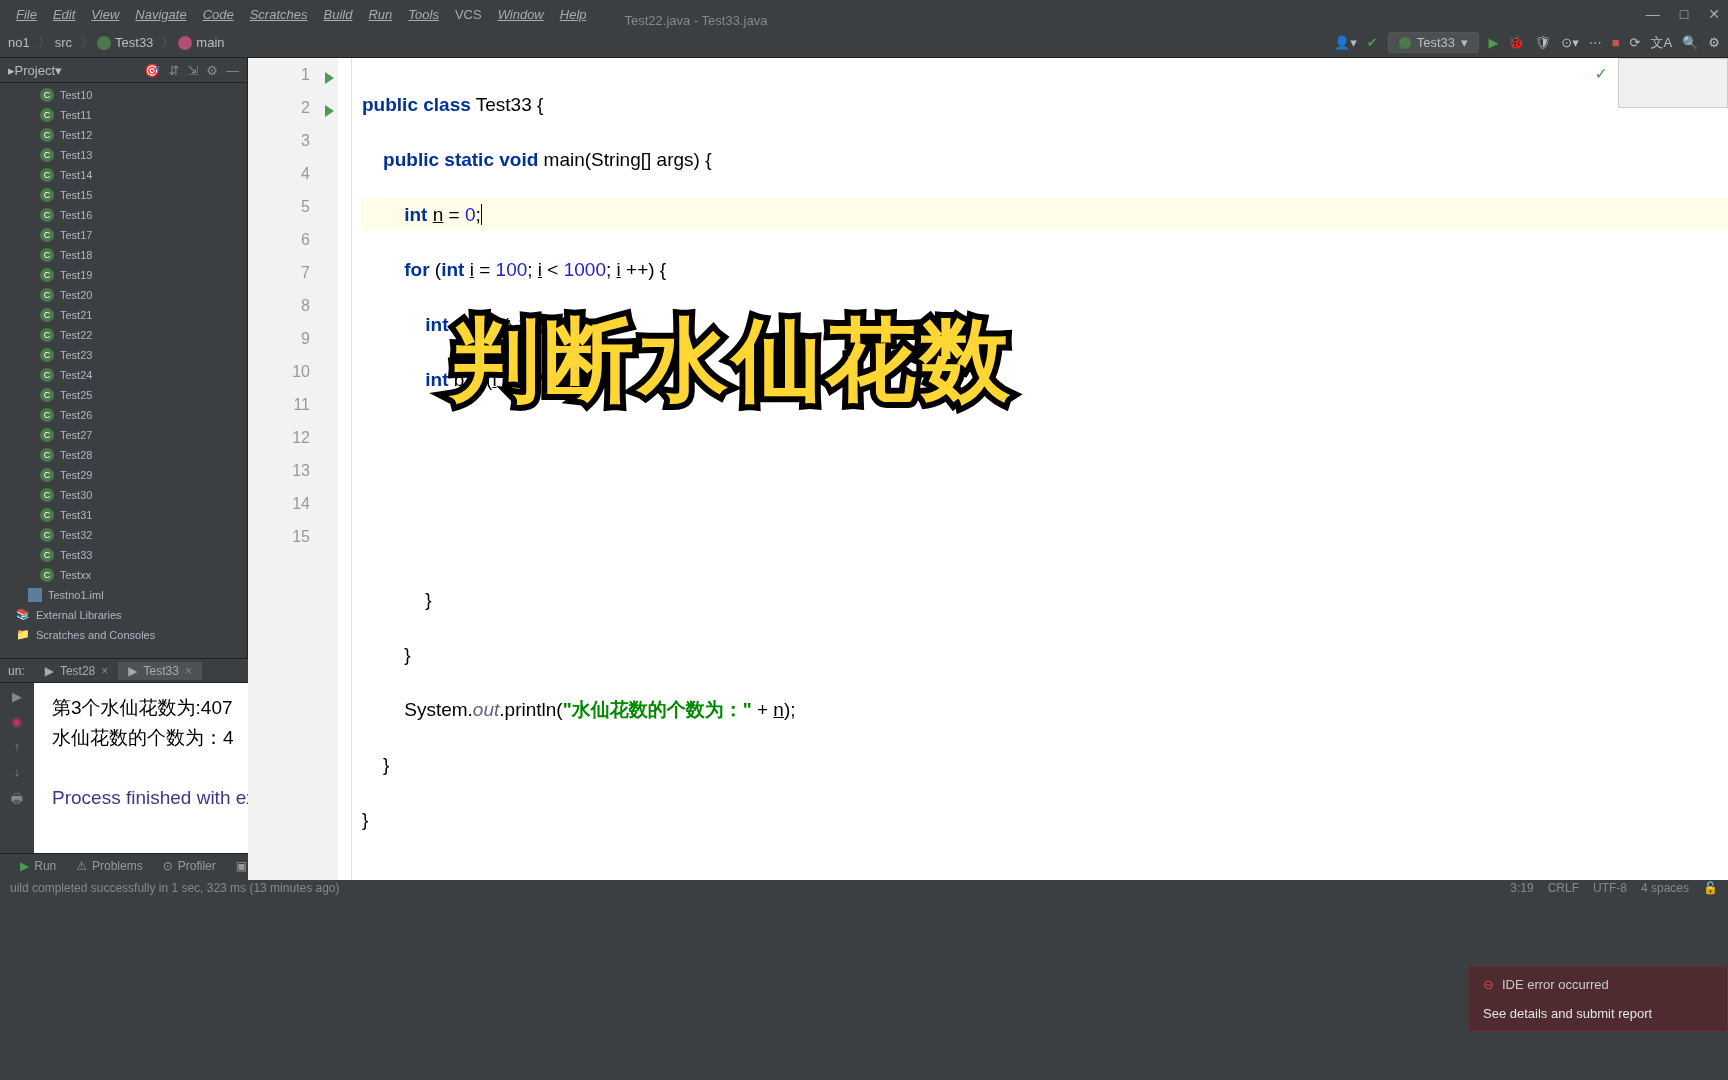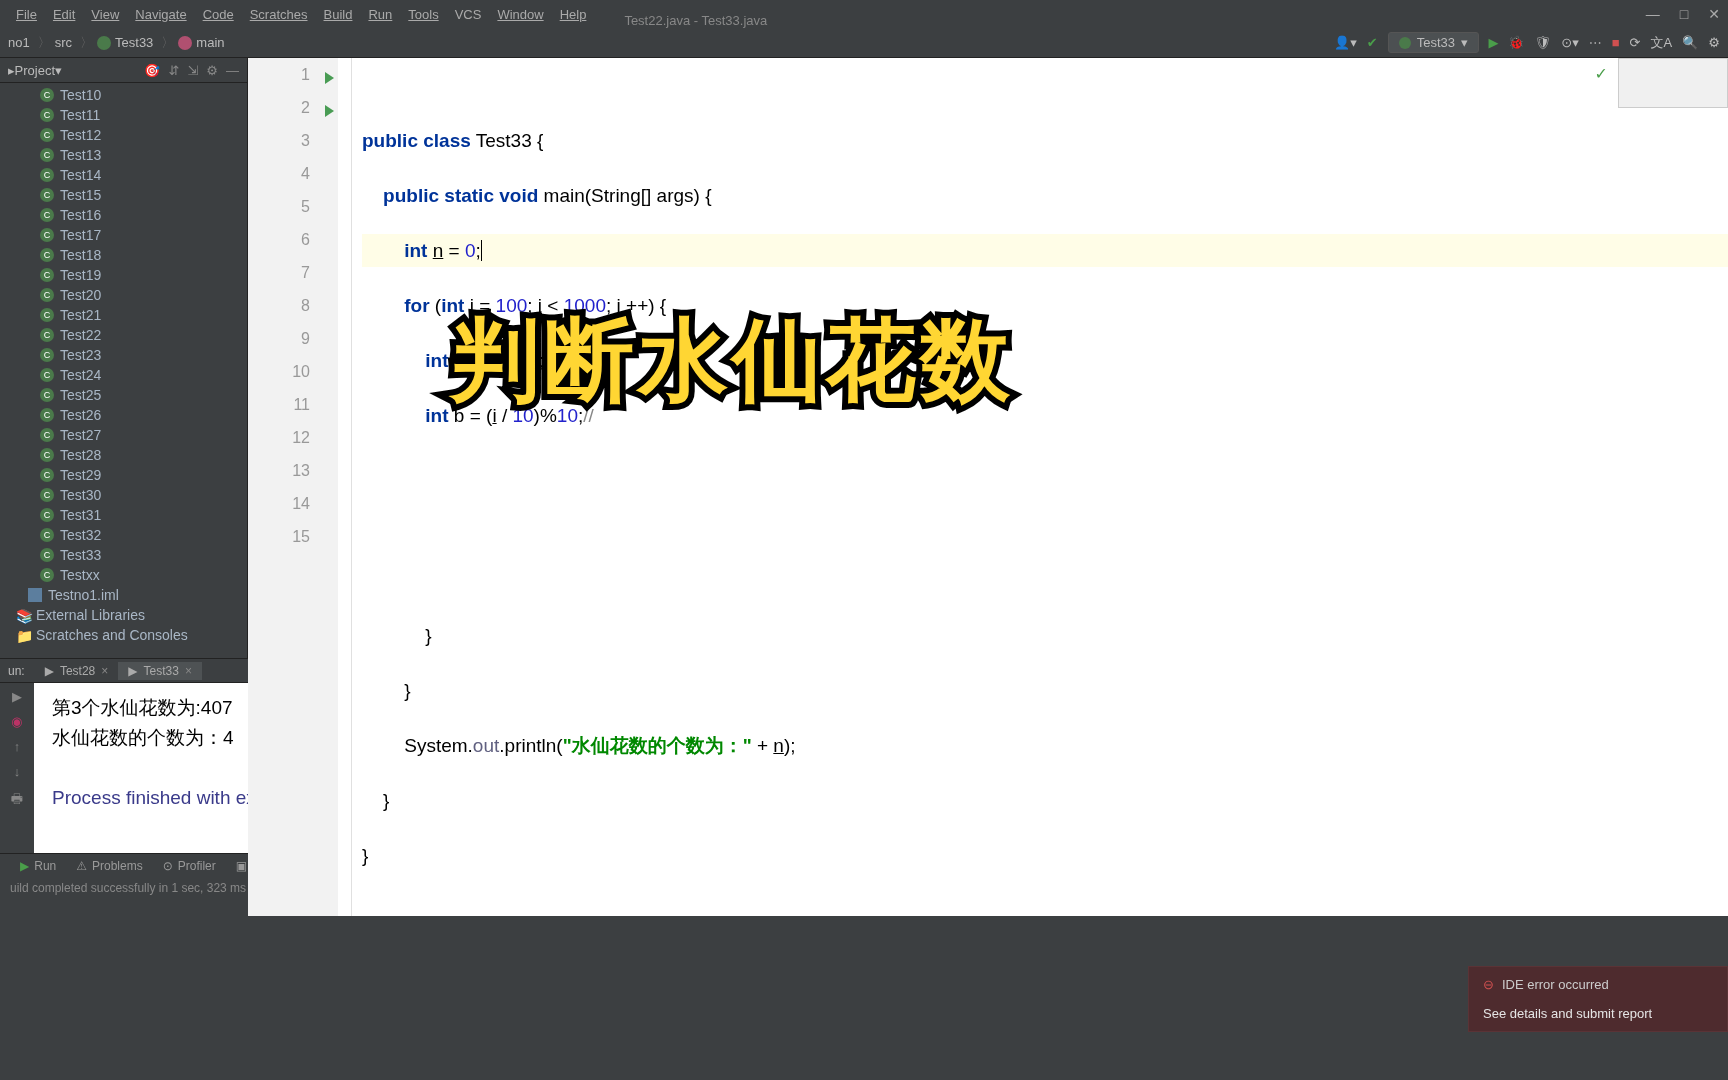--- a/index.html
+++ b/index.html
@@ -12,42 +12,42 @@
 .navbar { height: 30px; background: #3c3f41; border-bottom: 1px solid #222; display: flex; align-items: center; padding: 0 8px; font-size: 13px; }
 .navbar .crumb { color: #bbb; margin-right: 4px; }
 .navbar .sep { color: #666; margin: 0 4px; }
 .navbar .ic { width: 14px; height: 14px; display: inline-block; margin-right: 4px; }
 .navbar .toolbar { margin-left: auto; display: flex; align-items: center; gap: 10px; }
 .navbar .runcfg { background: #4c5052; border: 1px solid #555; padding: 2px 10px; border-radius: 3px; display: flex; align-items: center; gap: 6px; }
 .main { display: flex; height: 600px; }
 .proj-panel { width: 248px; background: #3c3f41; border-right: 1px solid #222; display: flex; flex-direction: column; }
 .proj-header { height: 25px; display: flex; align-items: center; padding: 0 8px; font-size: 13px; background: #3c3f41; border-bottom: 1px solid #222; }
 .proj-header .tool-icons { margin-left: auto; display: flex; gap: 8px; color: #888; font-size: 13px; }
-.proj-tree { flex: 1; overflow: hidden; font-size: 14px; padding: 2px 0; }
+.proj-tree { flex: 1; overflow: hidden; font-size: 11px; padding: 2px 0; }
 .tree-item { display: flex; align-items: center; padding: 2px 0 2px 40px; height: 20px; color: #a9b7c6; }
 .tree-item .class-ic { width: 14px; height: 14px; border-radius: 50%; background: #4a7a4a; color: #fff; font-size: 9px; display: flex; align-items: center; justify-content: center; margin-right: 6px; }
 .tree-item .class-ic::before { content: "C"; }
 .tree-item .iml-ic { width: 14px; height: 14px; background: #5c7e9e; margin-right: 6px; }
 .tree-item.lib { padding-left: 16px; }
 .tree-item .lib-ic { width: 14px; height: 14px; margin-right: 6px; color: #888; }
 .editor-area { flex: 1; display: flex; flex-direction: column; background: #fff; }
 .tabs { height: 25px; background: #3c3f41; display: flex; align-items: flex-end; overflow: hidden; }
 .editor { flex: 1; background: #fff; display: flex; font-family: "Consolas", monospace; font-size: 19px; position: relative; }
 .gutter { width: 90px; background: #f2f2f2; text-align: right; padding-top: 8px; color: #999; font-size: 16px; }
 .gutter .ln { height: 33px; padding-right: 28px; position: relative; }
 .gutter .ln .run-ic { position: absolute; right: 4px; top: 6px; width: 0; height: 0; border-left: 9px solid #499c54; border-top: 6px solid transparent; border-bottom: 6px solid transparent; }
 .fold-strip { width: 14px; background: #fff; border-right: 1px solid #e0e0e0; }
-.code { flex: 1; padding-top: 8px; padding-left: 10px; white-space: pre; color: #000; margin-top: 36px; }
+.code { flex: 1; padding-top: 8px; padding-left: 10px; white-space: pre; color: #000; }
 .code .line { height: 33px; line-height: 33px; }
 .code .line.hl { background: #fffde7; }
 .kw { color: #003399; font-weight: bold; }
 .num { color: #2222cc; }
 .str { color: #008800; font-weight: bold; }
 .cm { color: #888; }
-.fld { color: #606080; }
+.fld { color: #606080; font-style: italic; }
 .minimap { position: absolute; right: 0; top: 0; width: 110px; height: 50px; background: #f0f0f0; border: 1px solid #ccc; }
 .check { position: absolute; right: 120px; top: 6px; color: #4a9e4a; font-size: 16px; }
 .overlay-text { position: absolute; left: 450px; top: 300px; font-size: 90px; font-weight: 900; color: #ffd633;
   -webkit-text-stroke: 12px #000; text-stroke: 12px #000; paint-order: stroke fill;
   font-family: "Microsoft YaHei", sans-serif; letter-spacing: 4px; z-index: 100; }
 .run-panel { background: #3c3f41; border-top: 1px solid #222; }
 .run-tabs { height: 24px; display: flex; align-items: center; padding: 0 8px; font-size: 12px; border-bottom: 1px solid #222; }
 .run-tab { padding: 2px 10px; display: flex; align-items: center; gap: 6px; color: #aaa; }
 .run-tab.active { background: #4e5254; }
 .run-tab .close { color: #888; }
@@ -61,21 +61,21 @@
 .error-box { position: absolute; right: 0; bottom: 48px; width: 260px; background: #4e2b2e; border: 1px solid #5a3336; padding: 10px 14px; font-size: 13px; }
 .error-box .err-title { color: #ccc; display: flex; align-items: center; gap: 8px; }
 .error-box .err-link { color: #e5e5e5; margin-top: 14px; }
 .bottom-bar { height: 24px; background: #3c3f41; border-top: 1px solid #222; display: flex; align-items: center; padding: 0 10px; font-size: 12px; color: #999; }
 .bottom-bar .btn { display: flex; align-items: center; gap: 5px; padding: 0 10px; }
 .bottom-bar .right { margin-left: auto; display: flex; align-items: center; gap: 6px; }
 .status-bar { height: 22px; background: #3c3f41; display: flex; align-items: center; padding: 0 10px; font-size: 12px; color: #888; }
 .status-bar .right { margin-left: auto; display: flex; gap: 14px; }
 .green-ic { color: #4a9e4a; }
 .red-ic { color: #d05050; }
-.underline { text-decoration: underline; }
+.underline { text-decoration: underline; font-style: italic; }
 </style>
 </head>
 <body>
 
 <div class="menubar">
   <span class="menu-item underline">File</span>
   <span class="menu-item underline">Edit</span>
   <span class="menu-item underline">View</span>
   <span class="menu-item underline">Navigate</span>
   <span class="menu-item underline">Code</span>

